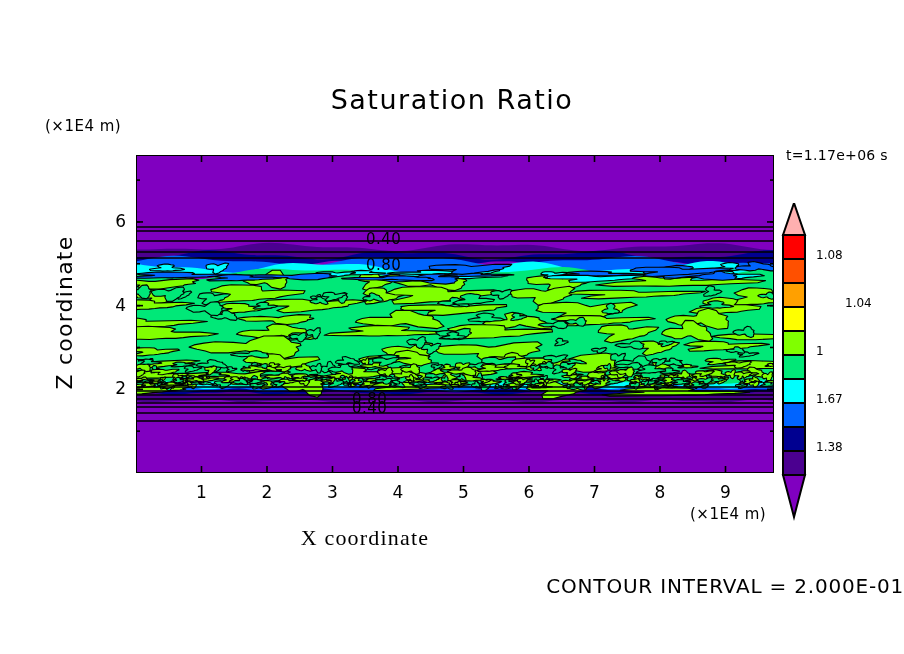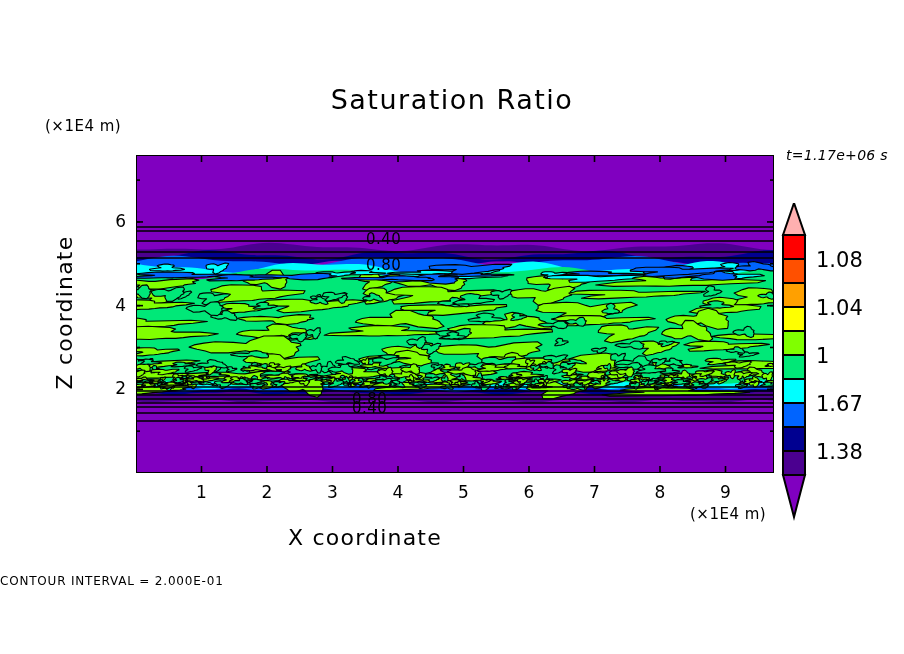--- a/index.html
+++ b/index.html
@@ -3,28 +3,28 @@
 <meta charset="utf-8">
 <style>
   html,body{margin:0;padding:0;background:#fff;}
   body{width:904px;height:654px;position:relative;overflow:hidden;
        font-family:"DejaVu Sans",sans-serif;color:#000;}
   .abs{position:absolute;}
   #title{left:0;top:84px;width:904px;text-align:center;font-size:27px;
          letter-spacing:1.5px;font-family:"DejaVu Sans",sans-serif;font-weight:400;}
   #zunit{left:45px;top:117px;font-size:15px;letter-spacing:.5px;}
   #xunit{left:690px;top:505px;font-size:15px;letter-spacing:.5px;}
-  #timestamp{left:786px;top:147px;font-size:14px;letter-spacing:.3px;font-style:italic;}
-  #xaxis-title{left:0;top:525px;width:730px;text-align:center;font-size:22px;letter-spacing:1.2px;}
-  #contour-note{left:0;top:574px;width:904px;text-align:left;font-size:12px;letter-spacing:.8px;}
+  #timestamp{left:786px;top:147px;font-size:14px;letter-spacing:.3px;}
+  #xaxis-title{left:0;top:525px;width:730px;text-align:center;font-size:22px;letter-spacing:1.2px;font-family:Liberation Serif, serif;}
+  #contour-note{left:0;top:574px;width:904px;text-align:right;font-size:20px;letter-spacing:.8px;}
   #zaxis-title{left:-36px;top:300px;width:200px;text-align:center;font-size:22px;
                letter-spacing:1.2px;transform:rotate(-90deg);transform-origin:center;}
   .xtick{position:absolute;top:482px;font-size:17px;text-align:center;width:40px;}
   .ztick{position:absolute;font-size:17px;text-align:right;width:30px;}
-  .cbtick{position:absolute;left:816px;font-size:21px;}
+  .cbtick{position:absolute;left:816px;font-size:12px;}
   svg{display:block;}
 </style>
 </head>
 <body>
 
 <div class="abs" id="title">Saturation Ratio</div>
 <div class="abs" id="zunit">(×1E4 m)</div>
 <div class="abs" id="timestamp">t=1.17e+06 s</div>
 <div class="abs" id="xaxis-title">X coordinate</div>
 <div class="abs" id="xunit">(×1E4 m)</div>
@@ -546,17 +546,17 @@
       <rect x="7" y="152" width="22" height="24" fill="#00e878" stroke="#000" stroke-width="2"></rect>
       <rect x="7" y="176" width="22" height="24" fill="#00ffff" stroke="#000" stroke-width="2"></rect>
       <rect x="7" y="200" width="22" height="24" fill="#0064ff" stroke="#000" stroke-width="2"></rect>
       <rect x="7" y="224" width="22" height="24" fill="#000090" stroke="#000" stroke-width="2"></rect>
       <rect x="7" y="248" width="22" height="24" fill="#4b0090" stroke="#000" stroke-width="2"></rect>
       <path d="M 7 272 L 29 272 L 18 314 Z" fill="#8000c0" stroke="#000" stroke-width="2"></path>
     </g>
 </svg>
 <div id="cbticks">
     <div class="cbtick" style="top: 248px;">1.08</div>
-    <div class="cbtick" style="top: 296px;">1.04</div>
+    <div class="cbtick" style="top: 296px; margin-left: 29px;">1.04</div>
     <div class="cbtick" style="top: 344px;">1</div>
     <div class="cbtick" style="top: 392px;">1.67</div>
     <div class="cbtick" style="top: 440px;">1.38</div>
   </div>
 
 </body></html>

